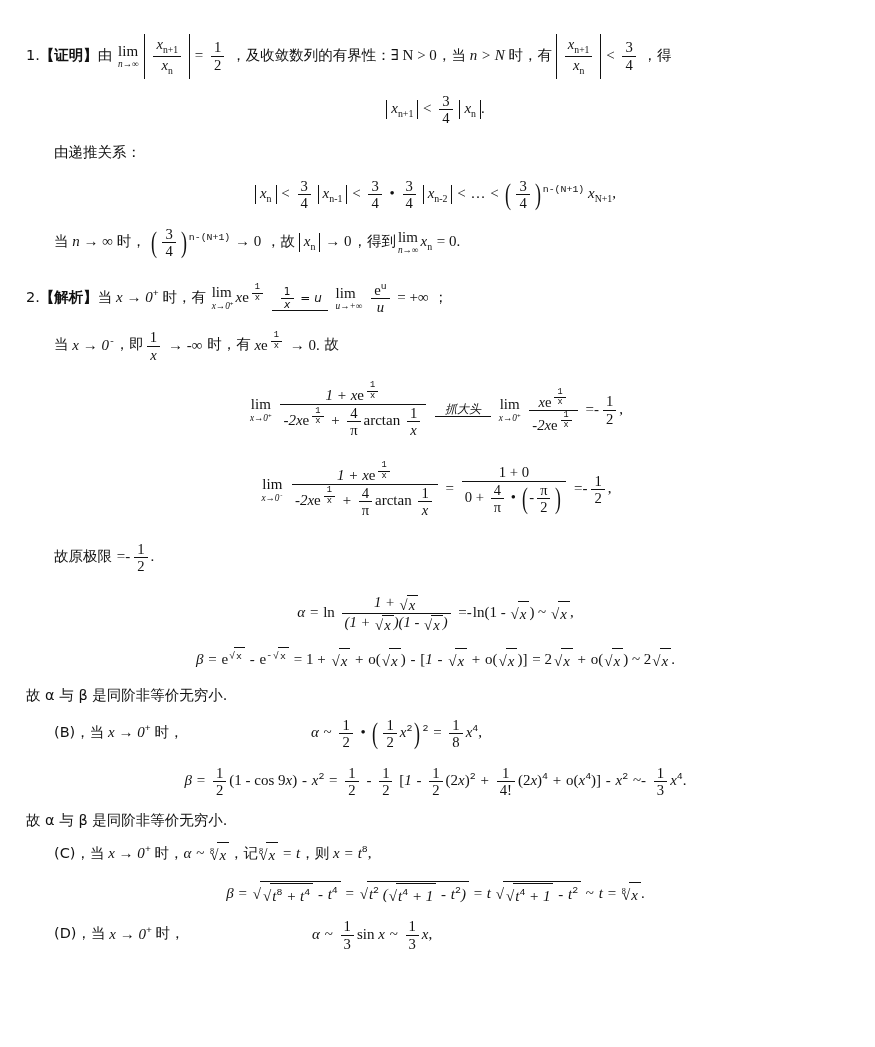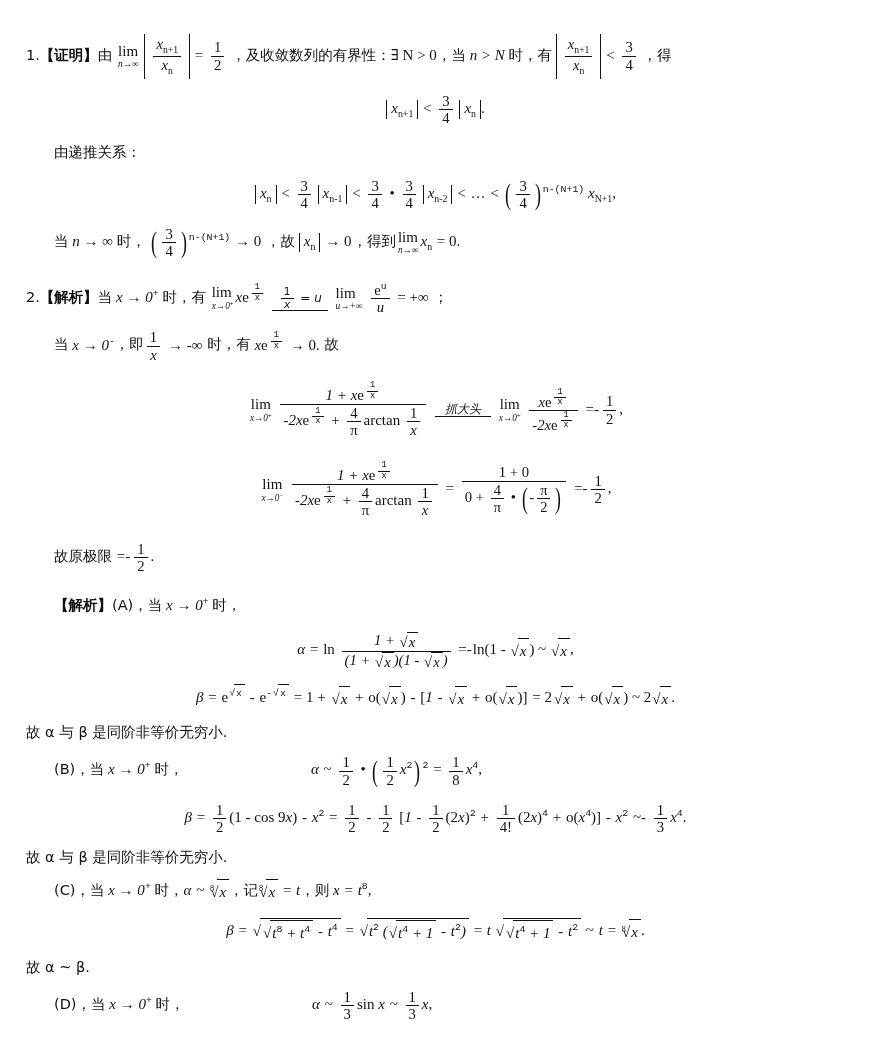--- a/index.html
+++ b/index.html
@@ -248,25 +248,20 @@
 
     <div class="line indent1 mt22">
       <span class="cjk">故原极限</span>
       <span class="math"><span class="op">=-</span><span class="frac"><span class="num up">1</span><span class="den up">2</span></span><span class="up">.</span></span>
     </div>
   </div>
 
   <div class="block" style="margin-top:20px;">
 
 
-    <div class="line indent1 mt10">
-      <span class="cjk bold">【解析】</span><span class="cjk">(A)，当</span>
-      <span class="math">x → 0<sup class="upn">+</sup></span>
-      <span class="cjk">时，</span>
-    </div>
 
     <div class="line center mt14">
       <span class="math">
         α <span class="op">=</span> <span class="up">ln</span>
         <span class="frac">
           <span class="num">1 + <span class="sqrt"><span class="radsym">√</span><span class="radicand">x</span></span></span>
           <span class="den">(1 + <span class="sqrt"><span class="radsym">√</span><span class="radicand">x</span></span>)(1 - <span class="sqrt"><span class="radsym">√</span><span class="radicand">x</span></span>)</span>
         </span>
         <span class="op">=-</span><span class="up">ln(1 -</span> <span class="sqrt"><span class="radsym">√</span><span class="radicand">x</span></span><span class="up">) ~</span> <span class="sqrt"><span class="radsym">√</span><span class="radicand">x</span></span><span class="up">,</span>
       </span>
@@ -325,23 +320,20 @@
         β <span class="op">=</span>
         <span class="sqrt"><span class="radsym">√</span><span class="radicand"><span class="sqrt"><span class="radsym">√</span><span class="radicand">t<sup class="upn">8</sup> + t<sup class="upn">4</sup></span></span> <span class="op">-</span> t<sup class="upn">4</sup></span></span>
         <span class="op">=</span>
         <span class="sqrt"><span class="radsym">√</span><span class="radicand">t<sup class="upn">2</sup> (<span class="sqrt"><span class="radsym">√</span><span class="radicand">t<sup class="upn">4</sup> + 1</span></span> <span class="op">-</span> t<sup class="upn">2</sup>)</span></span>
         <span class="op">=</span> t
         <span class="sqrt"><span class="radsym">√</span><span class="radicand"><span class="sqrt"><span class="radsym">√</span><span class="radicand">t<sup class="upn">4</sup> + 1</span></span> <span class="op">-</span> t<sup class="upn">2</sup></span></span>
         <span class="op">~</span> t <span class="op">=</span> <span class="sqrt"><span class="nroot">8</span><span class="radsym">√</span><span class="radicand">x</span></span><span class="up">.</span>
       </span>
     </div>
 
-    <div class="line mt10">
-      <span class="cjk">故 α ~ β.</span>
-    </div>
 
     <div class="line indent1 mt10">
       <span class="cjk">(D)，当</span>
       <span class="math">x → 0<sup class="upn">+</sup></span>
       <span class="cjk">时，</span>
       <span style="display:inline-block; width:120px;"></span>
       <span class="math">
         α <span class="op">~</span> <span class="frac"><span class="num up">1</span><span class="den up">3</span></span><span class="up">sin</span> x <span class="op">~</span> <span class="frac"><span class="num up">1</span><span class="den up">3</span></span>x<span class="up">,</span>
       </span>
     </div>

